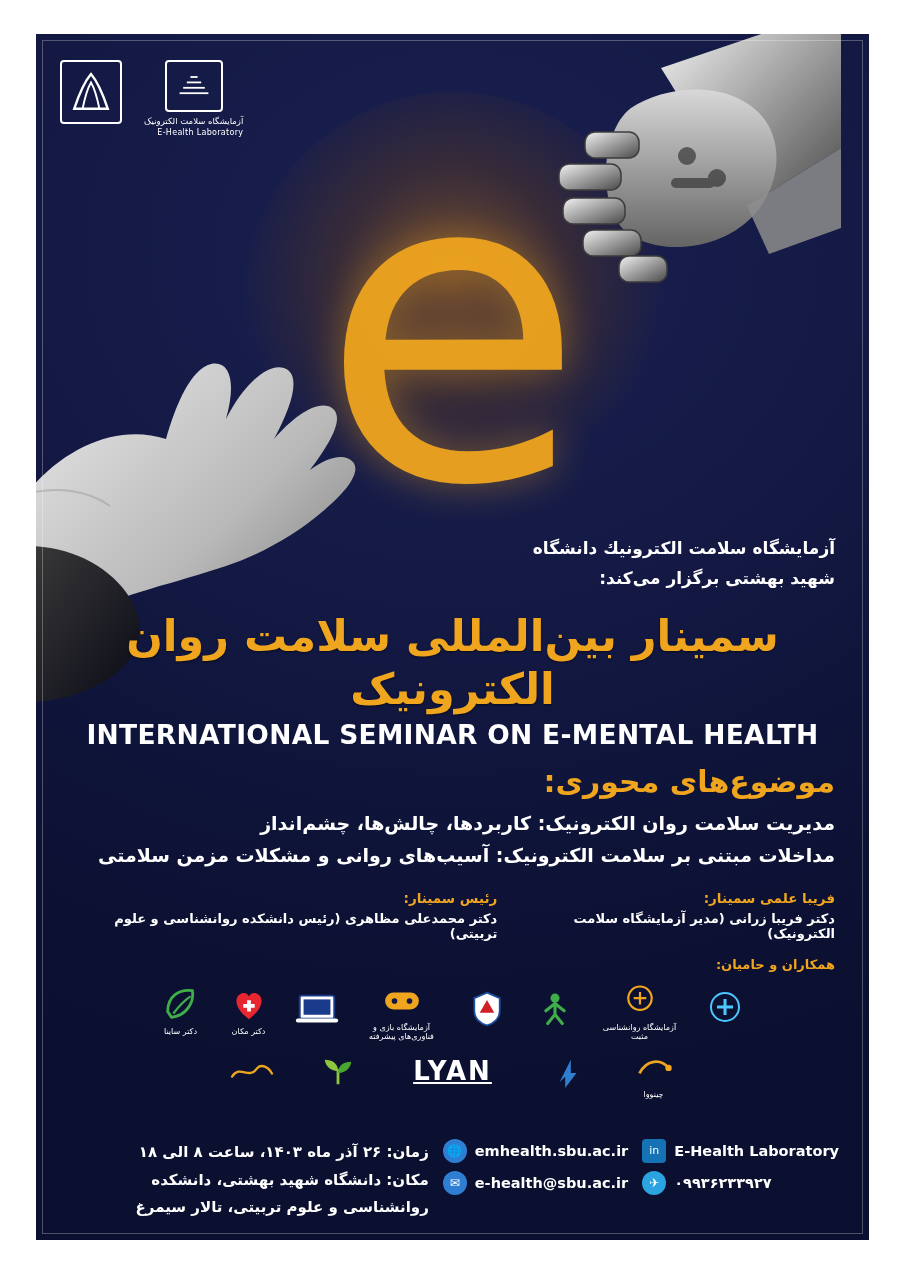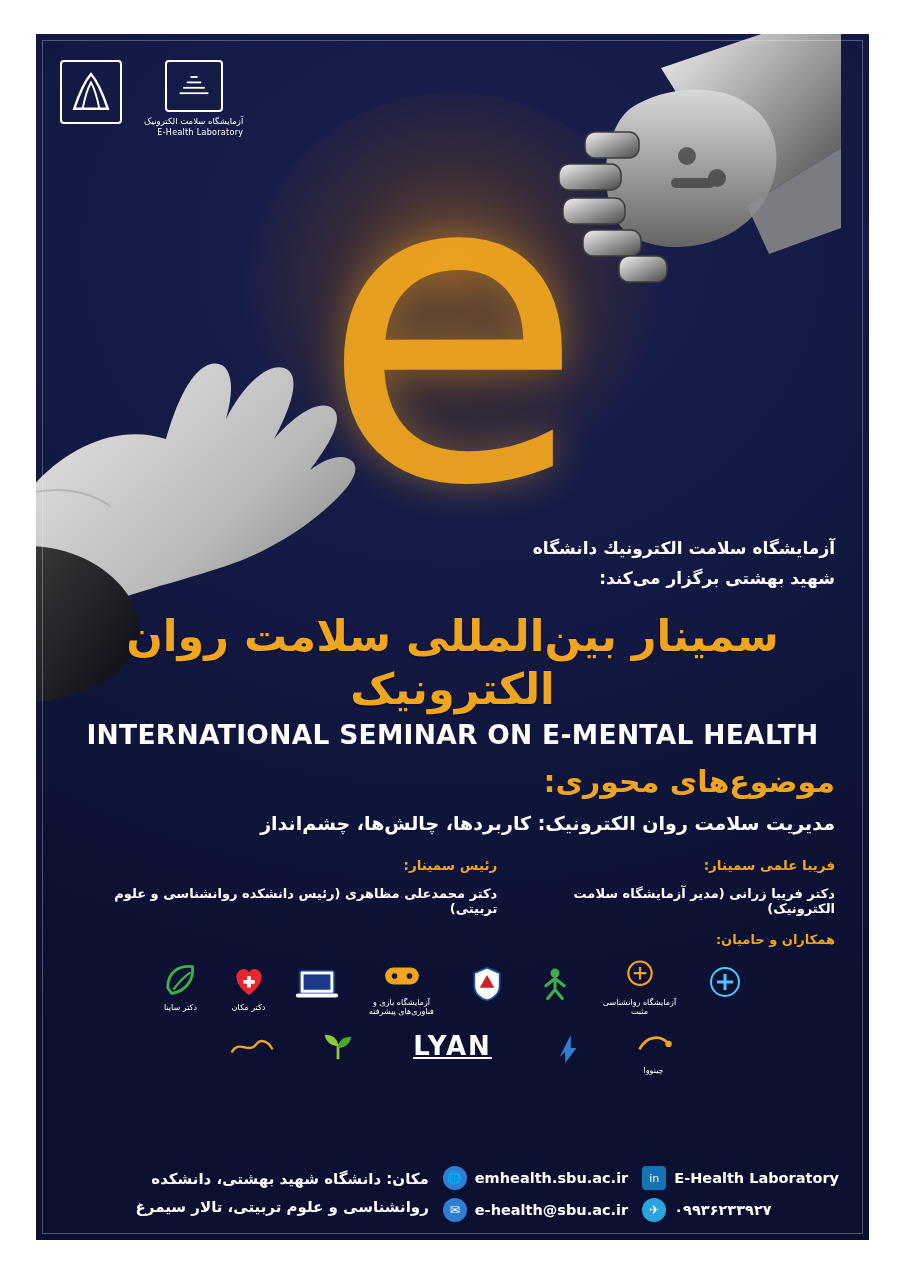--- a/index.html
+++ b/index.html
@@ -188,21 +188,21 @@
     justify-content: space-between;
     align-items: flex-start;
     margin-top: 18px;
     gap: 10px;
   }
   .person-col { text-align: right; }
   .person-role {
     font-size: 13.5px;
     font-weight: bold;
     color: #f0a51e;
-    margin-bottom: 13px;
+    margin-bottom: 5px;
   }
   .person-name {
     font-size: 13px;
     font-weight: bold;
     color: #ffffff;
   }
   .sponsors-label {
     text-align: right;
     font-size: 13px;
     font-weight: bold;
@@ -373,20 +373,21 @@
       <div class="organizer">
         <div>آزمایشگاه سلامت الکترونیك دانشگاه</div>
         <div>شهید بهشتی برگزار می‌کند:</div>
       </div>
 
       <div class="title-fa">سمینار بین‌المللی سلامت روان الکترونیک</div>
       <div class="title-en">INTERNATIONAL SEMINAR ON E-MENTAL HEALTH</div>
 
       <div class="topics-head">موضوع‌های محوری:</div>
       <div class="topic-line">مدیریت سلامت روان الکترونیک: کاربردها، چالش‌ها، چشم‌انداز</div>
+      <div class="topic-line">مداخلات مبتنی بر سلامت الکترونیک: آسیب‌های روانی و مشکلات مزمن سلامتی</div>
 
       <div class="people-row">
         <div class="person-col">
           <div class="person-role">فریبا علمی سمینار:</div>
           <div class="person-name">دکتر فریبا زرانی (مدیر آزمایشگاه سلامت الکترونیک)</div>
         </div>
         <div class="person-col">
           <div class="person-role">رئیس سمینار:</div>
           <div class="person-name">دکتر محمدعلی مظاهری (رئیس دانشکده روانشناسی و علوم تربیتی)</div>
         </div>
@@ -510,20 +511,21 @@
                 <path d="M4 20 C14 4 26 24 36 10 C42 2 52 8 56 16" stroke="#f0a51e" stroke-width="3" fill="none" stroke-linecap="round"></path>
               </svg>
           </div>
           <span class="sp-cap"></span>
         </div>
       </div>
     </div>
 
     <div class="footer">
       <div class="footer-when">
+        <div>زمان: ۲۶ آذر ماه ۱۴۰۳، ساعت ۸ الی ۱۸</div>
         <div>مکان: دانشگاه شهید بهشتی، دانشکده</div>
         <div>روانشناسی و علوم تربیتی، تالار سیمرغ</div>
       </div>
 
       <div class="contact-col">
         <div class="contact-item">
           <span class="ci-icon globe">🌐</span>
           <span>emhealth.sbu.ac.ir</span>
         </div>
         <div class="contact-item">

